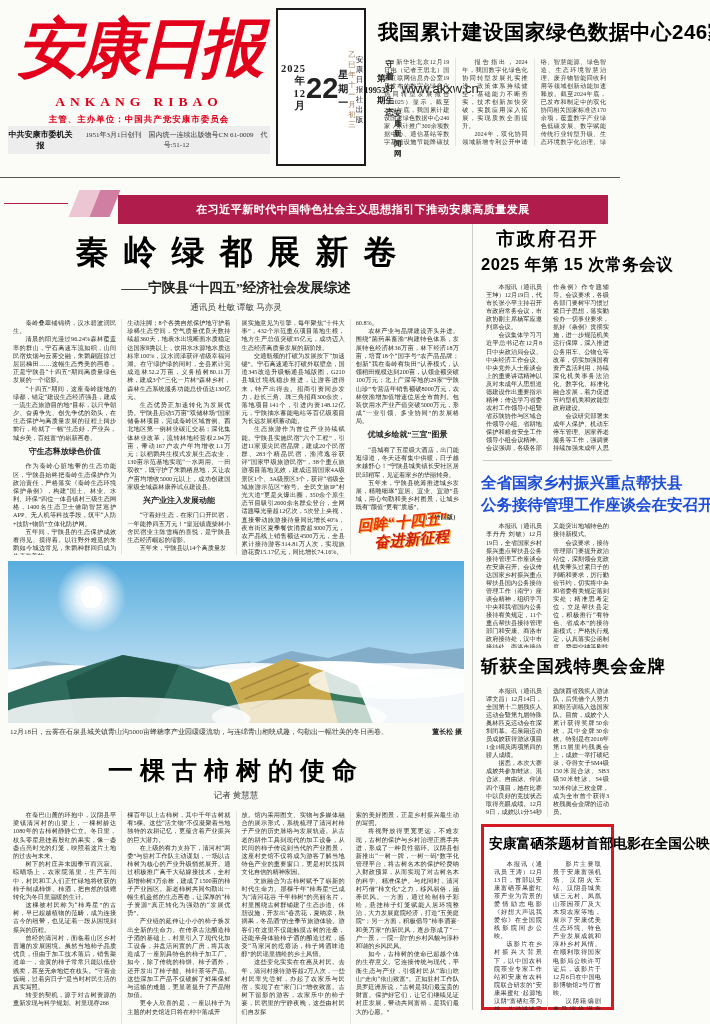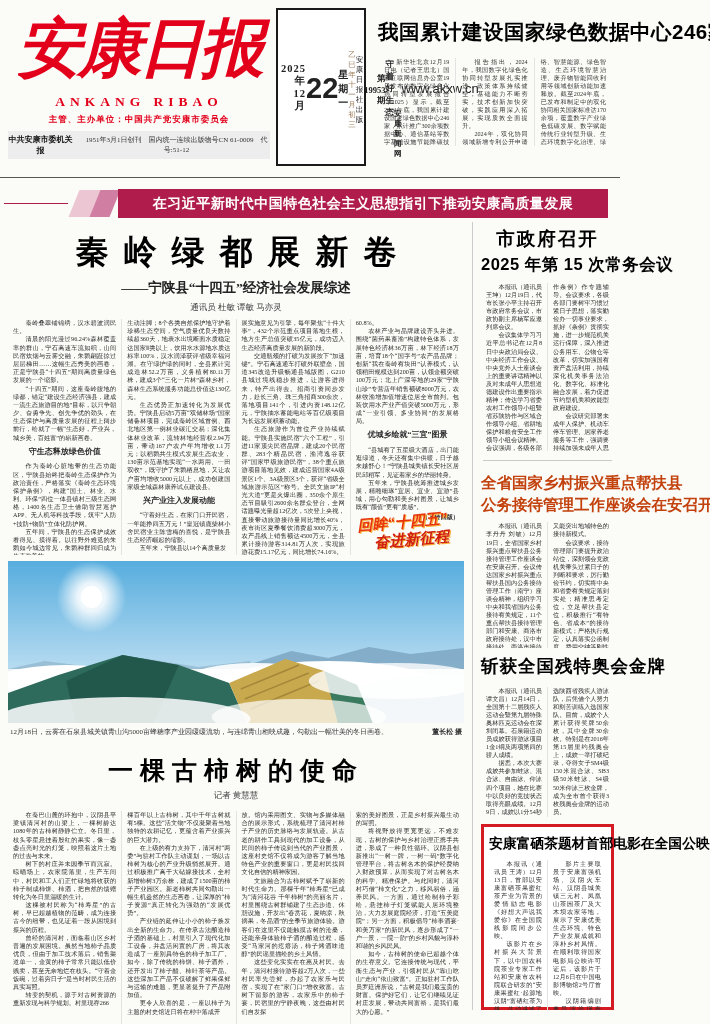--- a/index.html
+++ b/index.html
@@ -9,21 +9,21 @@
 
   
   .header{display:flex;gap:6px;padding:6px 6px 0 8px;height:178px;
           box-sizing:border-box;border-bottom:1px solid #555;}
   .m-left{width:262px;text-align:center;display:flex;flex-direction:column;}
   .m-title{font-size:64px;line-height:1.35;font-weight:bold;font-style:italic;
            color:#e3001b;letter-spacing:-3px;white-space:nowrap;}
   .m-latin{color:#e3001b;font-weight:bold;font-size:13.5px;letter-spacing:5px;margin-top:2px;}
   .m-super{color:#e3001b;font-size:8.5px;font-weight:bold;letter-spacing:1px;margin-top:4px;}
   .m-strip{background:#ededed;font-size:7px;display:flex;gap:10px;align-items:center;
-           justify-content:center;padding:3px 0;margin-top:5px;color:#333;}
+           justify-content:center;padding:3px 0;color:#333;}
   .m-strip .b1{font-weight:bold;font-size:8px;color:#111;}
 
   .datebox{width:90px;border:2px solid #1a1a1a;margin-top:2px;height:158px;
            box-sizing:border-box;padding:7px 3px 5px;text-align:right;
            display:flex;flex-direction:row;align-items:center;background:#fff;}
   .d-l1{font-size:10.5px;font-weight:bold;letter-spacing:1px;}
   .d-day{font-size:29px;font-weight:bold;font-family:"Liberation Sans",sans-serif;line-height:1.05;}
   .d-week{font-size:10px;font-weight:bold;margin-top:1px;}
   .d-lunar{font-size:7.5px;color:#a08060;margin-top:3px;}
   .d-pub{font-size:7.5px;margin-top:3px;letter-spacing:1px;}
@@ -39,22 +39,22 @@
   .ts-col{flex:1;font-size:6.1px;line-height:1.32;color:#333;padding:0 6px;overflow:hidden;}
   .ts-col+.ts-col{border-left:1px solid #e3e3e3;}
 
   
   .banner-row{position:relative;height:34px;margin:8px 0 2px;}
   .b-line{position:absolute;top:17px;height:1px;background:#b01d4c;}
   .b-line.left{left:4px;width:64px;}
   .b-line.right{left:616px;right:6px;}
   .b-sk1{position:absolute;left:74px;top:4px;width:24px;height:27px;background:#ecc7d3;transform:skewX(-22deg);}
   .b-sk2{position:absolute;left:95px;top:4px;width:20px;height:27px;background:#d07fa2;transform:skewX(-22deg);}
-  .banner-main{position:absolute;left:118px;top:3px;width:490px;height:29px;background:#b01d4c;
-               color:#fff;font-family:"Liberation Sans",sans-serif;font-weight:bold;font-size:14px;
+  .banner-main{position:absolute;left:118px;top:9px;width:490px;height:29px;background:#b01d4c;
+               color:#fff;font-family:"Liberation Sans",sans-serif;font-weight:bold;font-size:11px;
                display:flex;align-items:center;justify-content:center;letter-spacing:0.5px;white-space:nowrap;}
 
   
   .main{display:flex;padding:0 6px 0 8px;gap:8px;height:788px;box-sizing:border-box;}
   .left-region{width:456px;flex:none;}
   .right-region{flex:1;border-left:1px solid #ccc;padding-left:8px;min-width:0;}
 
   .lead-title{text-align:center;font-family:"Liberation Sans",sans-serif;font-weight:900;
               font-size:33px;letter-spacing:15px;text-indent:15px;margin:8px 0 4px;color:#000;white-space:nowrap;}
   .lead-sub{text-align:center;font-size:13.5px;font-weight:bold;margin:2px 0 5px;}
@@ -89,21 +89,21 @@
   .r-t2{font-family:"Liberation Sans",sans-serif;font-weight:900;font-size:16.5px;
         text-align:center;letter-spacing:0.5px;color:#000;margin-top:3px;white-space:nowrap;}
   .r-cols{display:flex;margin-top:7px;text-align:justify;overflow:hidden;}
   .r-col{flex:1;padding:0 5px;font-size:6.2px;line-height:1.3;color:#2b2b2b;overflow:hidden;min-width:0;}
   .r-col+.r-col{border-left:1px solid #e2e2e2;}
   .h-gov{height:168px;}
   .h-recep{height:126px;}
   .h-ath{height:130px;}
   .r-div{border-top:1px solid #c9c9c9;margin:7px 2px;}
   .recep-t{font-family:"Liberation Sans",sans-serif;font-weight:900;font-size:15.5px;
-           text-align:left;line-height:1.4;color:#c2410c;white-space:nowrap;}
+           text-align:left;line-height:1.4;color:#1d4ed8;white-space:nowrap;}
   .ath-t{font-weight:900;font-size:17.5px;text-align:center;line-height:1.45;
          letter-spacing:1px;color:#000;white-space:nowrap;}
   .movie-box{border:3px solid #d41a23;margin-top:5px;padding:5px 5px 4px;height:186px;
              box-sizing:border-box;background:#fff;}
   .movie-t{font-family:"Liberation Sans",sans-serif;font-weight:900;font-size:13.8px;
            text-align:center;margin:3px 0 2px;color:#000;white-space:nowrap;}
   .h-movie{height:150px;}
 </style>
 </head>
 <body>

